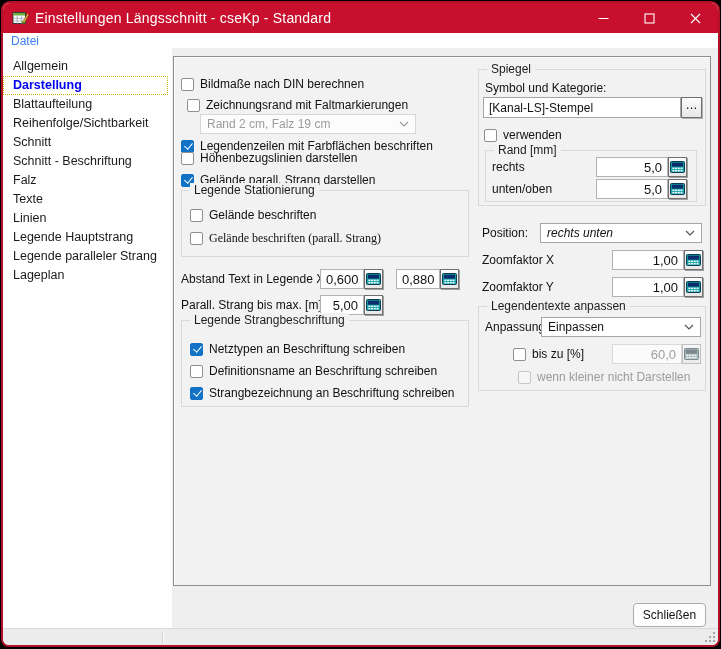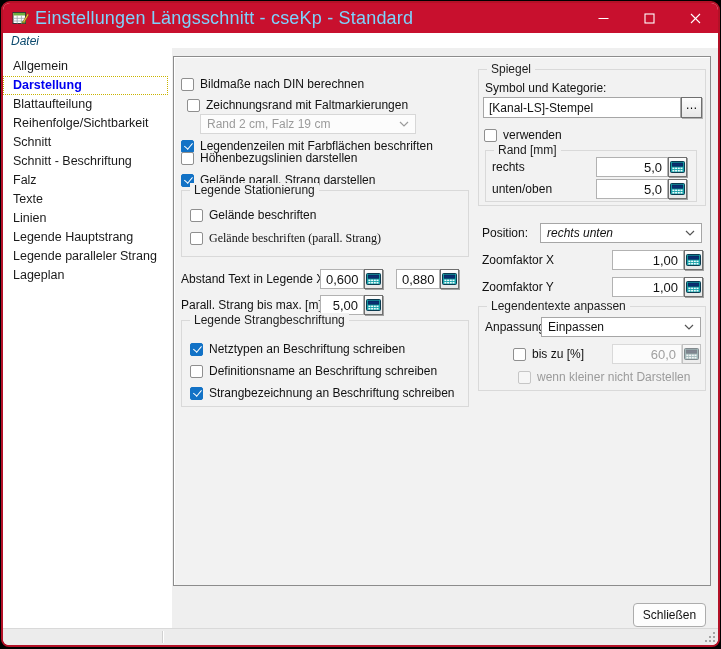--- a/index.html
+++ b/index.html
@@ -9,26 +9,26 @@
     -webkit-font-smoothing:antialiased; cursor:default;
   }
   .window {
     position:absolute; left:1px; top:1px; width:719px; height:646px;
     border:2px solid #b31127; border-radius:9px 9px 8px 8px; overflow:hidden;
     background:#fff; box-sizing:border-box;
   }
   
   .titlebar { position:absolute; left:0; top:0; right:0; height:30px; background:#c8102e; display:flex; align-items:center; }
   .title-icon { margin:0 6px 0 9px; display:flex; }
-  .title-text { color:#7dd3fc; font-size:18px; letter-spacing:.2px; }
+  .title-text { color:#ffffff; font-size:14px; letter-spacing:.2px; }
   .winbtns { margin-left:auto; display:flex; height:100%; }
   .winbtn { width:46px; height:100%; display:flex; align-items:center; justify-content:center; }
   
   .menubar { position:absolute; left:0; top:30px; right:0; height:15px; background:#fff; display:flex; align-items:center; }
-  .menu-item { font-size:12px; color:#0c4a6e; padding:0 6px 0 8px; height:100%; display:flex; align-items:center;font-style:italic; }
+  .menu-item { font-size:12px; color:#3b82f6; padding:0 6px 0 8px; height:100%; display:flex; align-items:center; }
   
   .content { position:absolute; left:0; top:45px; right:0; height:580px; background:#efefef; }
   .sidebar { position:absolute; left:0; top:0; width:169px; height:100%; background:#fff; }
   .nav-list { position:absolute; left:0; top:9px; right:0; }
   .nav-item { height:19px; line-height:19px; font-size:12.5px; color:#1a1a1a; padding-left:10px; margin-right:4px; white-space:nowrap; }
   .nav-item.selected { color:#0000f0; font-weight:bold; outline:1px dotted #c9b400; outline-offset:-1px; }
   
   .panel {
     position:absolute; left:170px; top:8px; width:538px; height:530px;
     background:#f2f2f2; border:1px solid #8c8c8c; box-shadow:inset 1px 1px 0 #ffffff;

